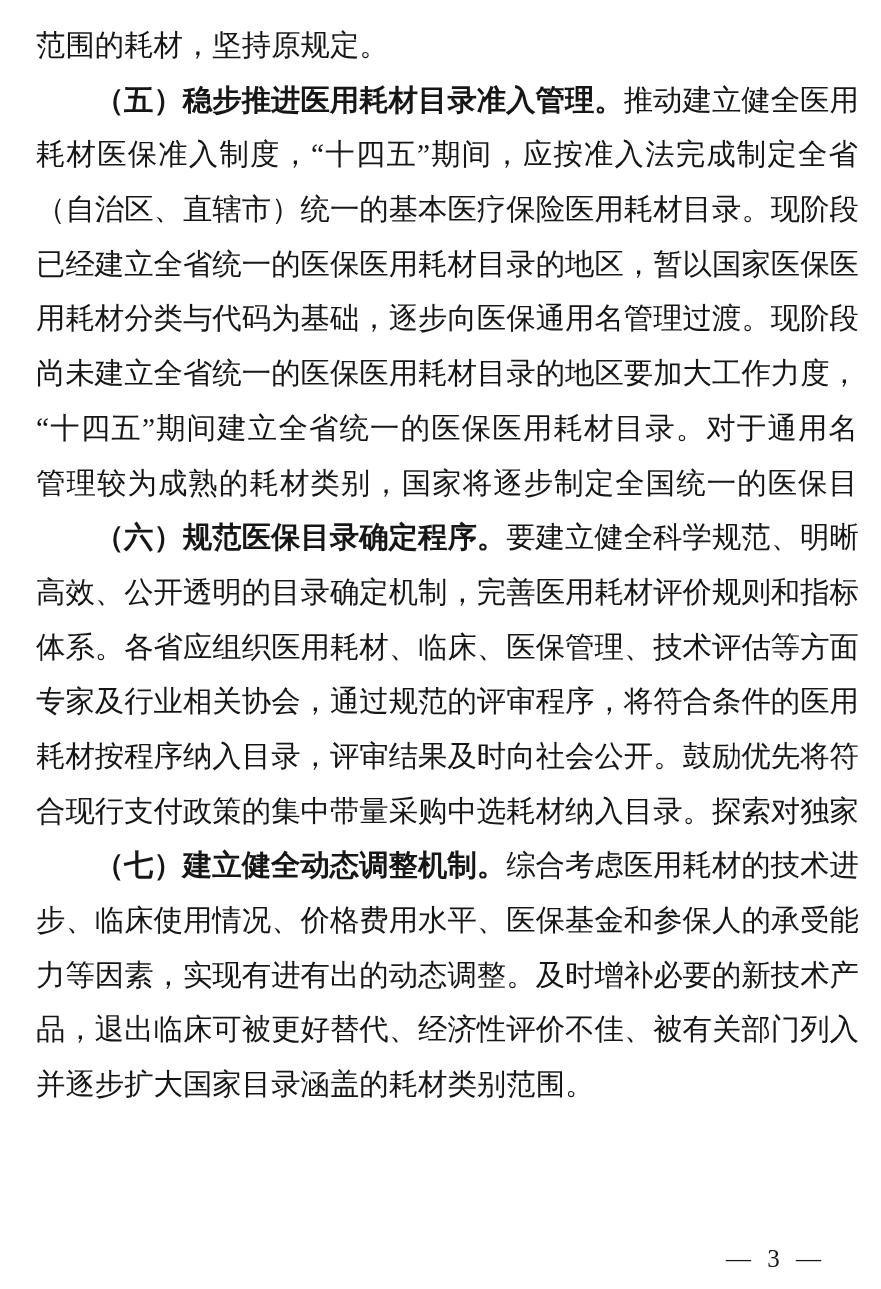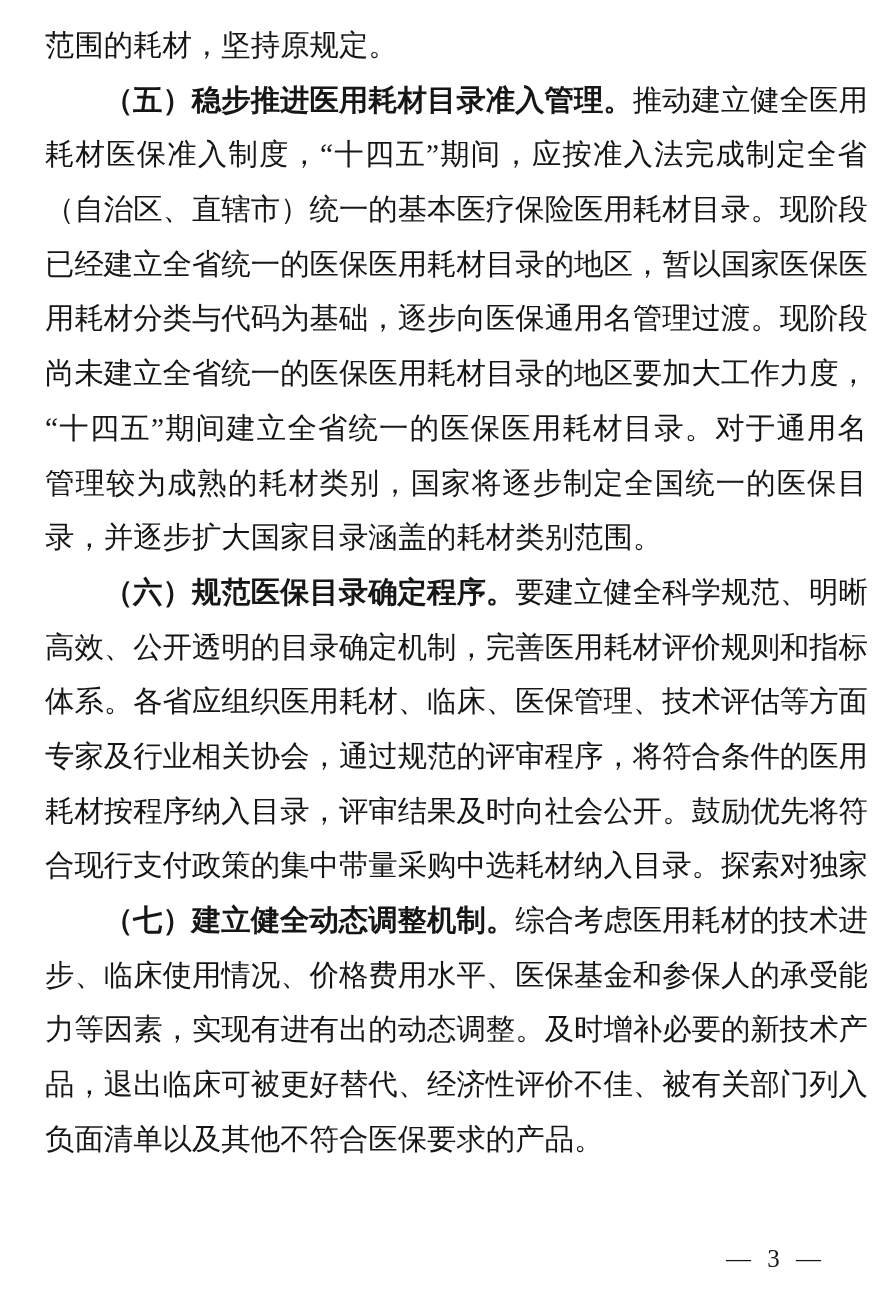--- a/index.html
+++ b/index.html
@@ -14,21 +14,21 @@
     overflow: hidden;
     font-family: "Liberation Serif", "DejaVu Serif", serif;
     color: #161616;
   }
   .page {
     position: absolute;
     inset: 0;
   }
   .text-block {
     position: absolute;
-    left: 45px;
+    left: 36px;
     top: 18px;
     width: 822px;
     text-align: right;
   }
   .line {
     height: 54.7px;
     font-size: 29.4px;
     line-height: 54.7px;
     display: flex;
     align-items: center;
@@ -64,27 +64,26 @@
   <div class="text-block">
       <div class="line"><span class="seg">范围的耗材，坚持原规定。</span></div>
       <div class="line justify indent"><span class="ch bold">（</span><span class="ch bold">五</span><span class="ch bold">）</span><span class="ch bold">稳</span><span class="ch bold">步</span><span class="ch bold">推</span><span class="ch bold">进</span><span class="ch bold">医</span><span class="ch bold">用</span><span class="ch bold">耗</span><span class="ch bold">材</span><span class="ch bold">目</span><span class="ch bold">录</span><span class="ch bold">准</span><span class="ch bold">入</span><span class="ch bold">管</span><span class="ch bold">理</span><span class="ch bold">。</span><span class="ch">推</span><span class="ch">动</span><span class="ch">建</span><span class="ch">立</span><span class="ch">健</span><span class="ch">全</span><span class="ch">医</span><span class="ch">用</span></div>
       <div class="line justify"><span class="ch">耗</span><span class="ch">材</span><span class="ch">医</span><span class="ch">保</span><span class="ch">准</span><span class="ch">入</span><span class="ch">制</span><span class="ch">度</span><span class="ch">，</span><span class="ch">“</span><span class="ch">十</span><span class="ch">四</span><span class="ch">五</span><span class="ch">”</span><span class="ch">期</span><span class="ch">间</span><span class="ch">，</span><span class="ch">应</span><span class="ch">按</span><span class="ch">准</span><span class="ch">入</span><span class="ch">法</span><span class="ch">完</span><span class="ch">成</span><span class="ch">制</span><span class="ch">定</span><span class="ch">全</span><span class="ch">省</span></div>
       <div class="line justify"><span class="ch">（</span><span class="ch">自</span><span class="ch">治</span><span class="ch">区</span><span class="ch">、</span><span class="ch">直</span><span class="ch">辖</span><span class="ch">市</span><span class="ch">）</span><span class="ch">统</span><span class="ch">一</span><span class="ch">的</span><span class="ch">基</span><span class="ch">本</span><span class="ch">医</span><span class="ch">疗</span><span class="ch">保</span><span class="ch">险</span><span class="ch">医</span><span class="ch">用</span><span class="ch">耗</span><span class="ch">材</span><span class="ch">目</span><span class="ch">录</span><span class="ch">。</span><span class="ch">现</span><span class="ch">阶</span><span class="ch">段</span></div>
       <div class="line justify"><span class="ch">已</span><span class="ch">经</span><span class="ch">建</span><span class="ch">立</span><span class="ch">全</span><span class="ch">省</span><span class="ch">统</span><span class="ch">一</span><span class="ch">的</span><span class="ch">医</span><span class="ch">保</span><span class="ch">医</span><span class="ch">用</span><span class="ch">耗</span><span class="ch">材</span><span class="ch">目</span><span class="ch">录</span><span class="ch">的</span><span class="ch">地</span><span class="ch">区</span><span class="ch">，</span><span class="ch">暂</span><span class="ch">以</span><span class="ch">国</span><span class="ch">家</span><span class="ch">医</span><span class="ch">保</span><span class="ch">医</span></div>
       <div class="line justify"><span class="ch">用</span><span class="ch">耗</span><span class="ch">材</span><span class="ch">分</span><span class="ch">类</span><span class="ch">与</span><span class="ch">代</span><span class="ch">码</span><span class="ch">为</span><span class="ch">基</span><span class="ch">础</span><span class="ch">，</span><span class="ch">逐</span><span class="ch">步</span><span class="ch">向</span><span class="ch">医</span><span class="ch">保</span><span class="ch">通</span><span class="ch">用</span><span class="ch">名</span><span class="ch">管</span><span class="ch">理</span><span class="ch">过</span><span class="ch">渡</span><span class="ch">。</span><span class="ch">现</span><span class="ch">阶</span><span class="ch">段</span></div>
       <div class="line justify"><span class="ch">尚</span><span class="ch">未</span><span class="ch">建</span><span class="ch">立</span><span class="ch">全</span><span class="ch">省</span><span class="ch">统</span><span class="ch">一</span><span class="ch">的</span><span class="ch">医</span><span class="ch">保</span><span class="ch">医</span><span class="ch">用</span><span class="ch">耗</span><span class="ch">材</span><span class="ch">目</span><span class="ch">录</span><span class="ch">的</span><span class="ch">地</span><span class="ch">区</span><span class="ch">要</span><span class="ch">加</span><span class="ch">大</span><span class="ch">工</span><span class="ch">作</span><span class="ch">力</span><span class="ch">度</span><span class="ch">，</span></div>
       <div class="line justify"><span class="ch">“</span><span class="ch">十</span><span class="ch">四</span><span class="ch">五</span><span class="ch">”</span><span class="ch">期</span><span class="ch">间</span><span class="ch">建</span><span class="ch">立</span><span class="ch">全</span><span class="ch">省</span><span class="ch">统</span><span class="ch">一</span><span class="ch">的</span><span class="ch">医</span><span class="ch">保</span><span class="ch">医</span><span class="ch">用</span><span class="ch">耗</span><span class="ch">材</span><span class="ch">目</span><span class="ch">录</span><span class="ch">。</span><span class="ch">对</span><span class="ch">于</span><span class="ch">通</span><span class="ch">用</span><span class="ch">名</span></div>
       <div class="line justify"><span class="ch">管</span><span class="ch">理</span><span class="ch">较</span><span class="ch">为</span><span class="ch">成</span><span class="ch">熟</span><span class="ch">的</span><span class="ch">耗</span><span class="ch">材</span><span class="ch">类</span><span class="ch">别</span><span class="ch">，</span><span class="ch">国</span><span class="ch">家</span><span class="ch">将</span><span class="ch">逐</span><span class="ch">步</span><span class="ch">制</span><span class="ch">定</span><span class="ch">全</span><span class="ch">国</span><span class="ch">统</span><span class="ch">一</span><span class="ch">的</span><span class="ch">医</span><span class="ch">保</span><span class="ch">目</span></div>
-      <div class="line"><span class="seg">录，并逐步扩大国家目录涵盖的耗材类别范围。</span></div>
       <div class="line justify indent"><span class="ch bold">（</span><span class="ch bold">六</span><span class="ch bold">）</span><span class="ch bold">规</span><span class="ch bold">范</span><span class="ch bold">医</span><span class="ch bold">保</span><span class="ch bold">目</span><span class="ch bold">录</span><span class="ch bold">确</span><span class="ch bold">定</span><span class="ch bold">程</span><span class="ch bold">序</span><span class="ch bold">。</span><span class="ch">要</span><span class="ch">建</span><span class="ch">立</span><span class="ch">健</span><span class="ch">全</span><span class="ch">科</span><span class="ch">学</span><span class="ch">规</span><span class="ch">范</span><span class="ch">、</span><span class="ch">明</span><span class="ch">晰</span></div>
       <div class="line justify"><span class="ch">高</span><span class="ch">效</span><span class="ch">、</span><span class="ch">公</span><span class="ch">开</span><span class="ch">透</span><span class="ch">明</span><span class="ch">的</span><span class="ch">目</span><span class="ch">录</span><span class="ch">确</span><span class="ch">定</span><span class="ch">机</span><span class="ch">制</span><span class="ch">，</span><span class="ch">完</span><span class="ch">善</span><span class="ch">医</span><span class="ch">用</span><span class="ch">耗</span><span class="ch">材</span><span class="ch">评</span><span class="ch">价</span><span class="ch">规</span><span class="ch">则</span><span class="ch">和</span><span class="ch">指</span><span class="ch">标</span></div>
       <div class="line justify"><span class="ch">体</span><span class="ch">系</span><span class="ch">。</span><span class="ch">各</span><span class="ch">省</span><span class="ch">应</span><span class="ch">组</span><span class="ch">织</span><span class="ch">医</span><span class="ch">用</span><span class="ch">耗</span><span class="ch">材</span><span class="ch">、</span><span class="ch">临</span><span class="ch">床</span><span class="ch">、</span><span class="ch">医</span><span class="ch">保</span><span class="ch">管</span><span class="ch">理</span><span class="ch">、</span><span class="ch">技</span><span class="ch">术</span><span class="ch">评</span><span class="ch">估</span><span class="ch">等</span><span class="ch">方</span><span class="ch">面</span></div>
       <div class="line justify"><span class="ch">专</span><span class="ch">家</span><span class="ch">及</span><span class="ch">行</span><span class="ch">业</span><span class="ch">相</span><span class="ch">关</span><span class="ch">协</span><span class="ch">会</span><span class="ch">，</span><span class="ch">通</span><span class="ch">过</span><span class="ch">规</span><span class="ch">范</span><span class="ch">的</span><span class="ch">评</span><span class="ch">审</span><span class="ch">程</span><span class="ch">序</span><span class="ch">，</span><span class="ch">将</span><span class="ch">符</span><span class="ch">合</span><span class="ch">条</span><span class="ch">件</span><span class="ch">的</span><span class="ch">医</span><span class="ch">用</span></div>
       <div class="line justify"><span class="ch">耗</span><span class="ch">材</span><span class="ch">按</span><span class="ch">程</span><span class="ch">序</span><span class="ch">纳</span><span class="ch">入</span><span class="ch">目</span><span class="ch">录</span><span class="ch">，</span><span class="ch">评</span><span class="ch">审</span><span class="ch">结</span><span class="ch">果</span><span class="ch">及</span><span class="ch">时</span><span class="ch">向</span><span class="ch">社</span><span class="ch">会</span><span class="ch">公</span><span class="ch">开</span><span class="ch">。</span><span class="ch">鼓</span><span class="ch">励</span><span class="ch">优</span><span class="ch">先</span><span class="ch">将</span><span class="ch">符</span></div>
       <div class="line justify"><span class="ch">合</span><span class="ch">现</span><span class="ch">行</span><span class="ch">支</span><span class="ch">付</span><span class="ch">政</span><span class="ch">策</span><span class="ch">的</span><span class="ch">集</span><span class="ch">中</span><span class="ch">带</span><span class="ch">量</span><span class="ch">采</span><span class="ch">购</span><span class="ch">中</span><span class="ch">选</span><span class="ch">耗</span><span class="ch">材</span><span class="ch">纳</span><span class="ch">入</span><span class="ch">目</span><span class="ch">录</span><span class="ch">。</span><span class="ch">探</span><span class="ch">索</span><span class="ch">对</span><span class="ch">独</span><span class="ch">家</span></div>
       <div class="line justify indent"><span class="ch bold">（</span><span class="ch bold">七</span><span class="ch bold">）</span><span class="ch bold">建</span><span class="ch bold">立</span><span class="ch bold">健</span><span class="ch bold">全</span><span class="ch bold">动</span><span class="ch bold">态</span><span class="ch bold">调</span><span class="ch bold">整</span><span class="ch bold">机</span><span class="ch bold">制</span><span class="ch bold">。</span><span class="ch">综</span><span class="ch">合</span><span class="ch">考</span><span class="ch">虑</span><span class="ch">医</span><span class="ch">用</span><span class="ch">耗</span><span class="ch">材</span><span class="ch">的</span><span class="ch">技</span><span class="ch">术</span><span class="ch">进</span></div>
       <div class="line justify"><span class="ch">步</span><span class="ch">、</span><span class="ch">临</span><span class="ch">床</span><span class="ch">使</span><span class="ch">用</span><span class="ch">情</span><span class="ch">况</span><span class="ch">、</span><span class="ch">价</span><span class="ch">格</span><span class="ch">费</span><span class="ch">用</span><span class="ch">水</span><span class="ch">平</span><span class="ch">、</span><span class="ch">医</span><span class="ch">保</span><span class="ch">基</span><span class="ch">金</span><span class="ch">和</span><span class="ch">参</span><span class="ch">保</span><span class="ch">人</span><span class="ch">的</span><span class="ch">承</span><span class="ch">受</span><span class="ch">能</span></div>
       <div class="line justify"><span class="ch">力</span><span class="ch">等</span><span class="ch">因</span><span class="ch">素</span><span class="ch">，</span><span class="ch">实</span><span class="ch">现</span><span class="ch">有</span><span class="ch">进</span><span class="ch">有</span><span class="ch">出</span><span class="ch">的</span><span class="ch">动</span><span class="ch">态</span><span class="ch">调</span><span class="ch">整</span><span class="ch">。</span><span class="ch">及</span><span class="ch">时</span><span class="ch">增</span><span class="ch">补</span><span class="ch">必</span><span class="ch">要</span><span class="ch">的</span><span class="ch">新</span><span class="ch">技</span><span class="ch">术</span><span class="ch">产</span></div>
       <div class="line justify"><span class="ch">品</span><span class="ch">，</span><span class="ch">退</span><span class="ch">出</span><span class="ch">临</span><span class="ch">床</span><span class="ch">可</span><span class="ch">被</span><span class="ch">更</span><span class="ch">好</span><span class="ch">替</span><span class="ch">代</span><span class="ch">、</span><span class="ch">经</span><span class="ch">济</span><span class="ch">性</span><span class="ch">评</span><span class="ch">价</span><span class="ch">不</span><span class="ch">佳</span><span class="ch">、</span><span class="ch">被</span><span class="ch">有</span><span class="ch">关</span><span class="ch">部</span><span class="ch">门</span><span class="ch">列</span><span class="ch">入</span></div>
-      <div class="line"><span class="seg">负面清单以及其他不符合医保要求的产品。</span></div>
+      <div class="line"><span class="seg">并逐步扩大国家目录涵盖的耗材类别范围。</span></div>
     </div>
   <div class="footer">— 3 —</div>
 </div>
 
 </body></html>

